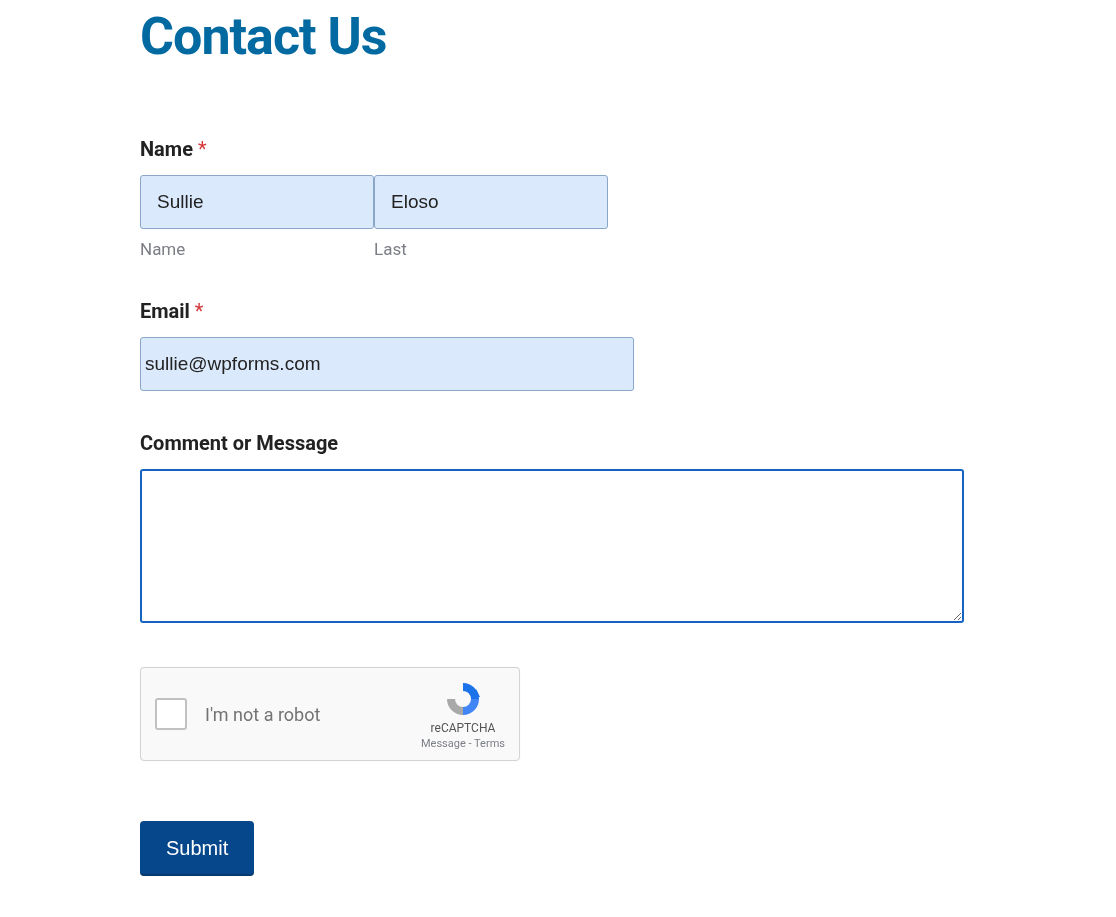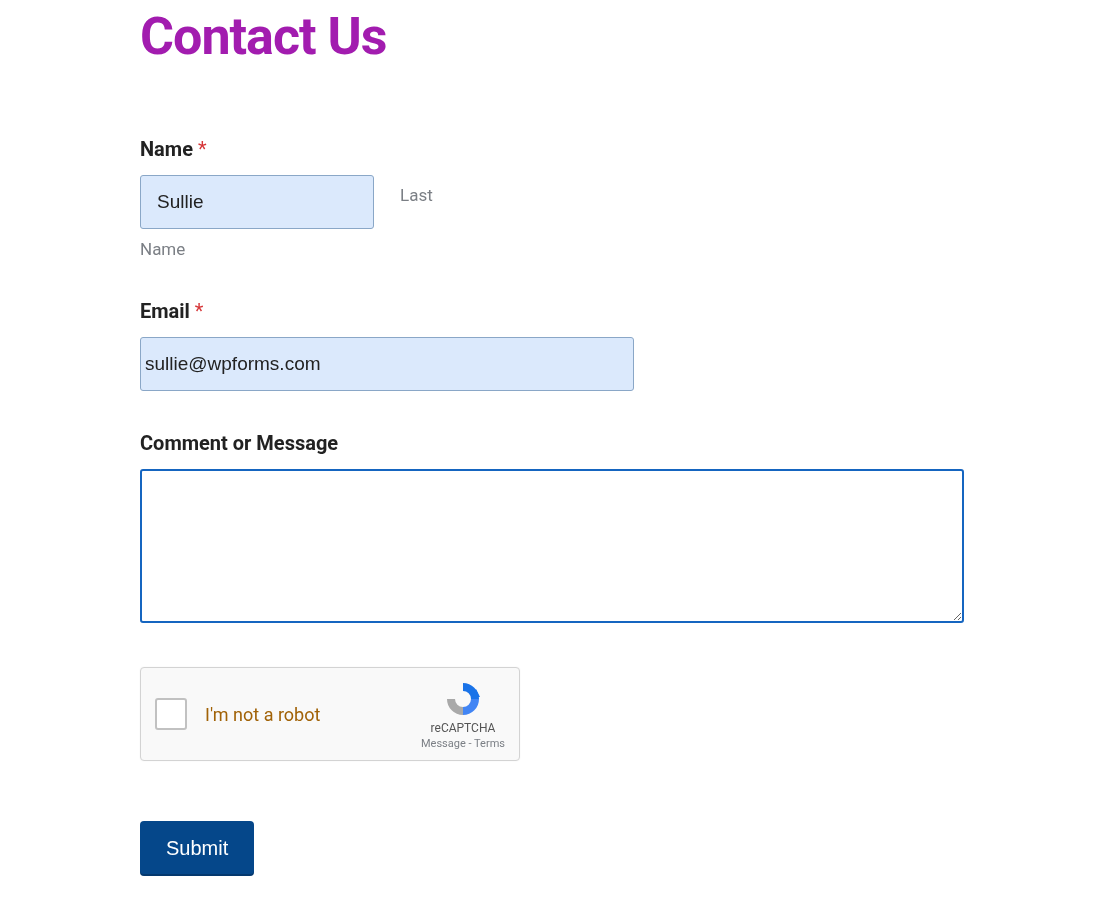--- a/index.html
+++ b/index.html
@@ -10,32 +10,32 @@
       height: 917px;
       padding: 0 140px;
       color: #111;
     }
     .page-title {
       font-size: 52px;
       font-weight: 700;
       letter-spacing: -1px;
       margin-top: 6px;
       margin-bottom: 70px;
-      color: #a21caf;
+      color: #0369a1;
     }
     .form-group { margin-bottom: 40px; }
     .field-label {
       font-size: 20px;
       font-weight: 700;
       color: #222;
       margin-bottom: 14px;
       display: block;
     }
     .required-mark { color: #d63638; font-weight: 400; }
-    .name-row { display: flex; gap: 26px; }
+    .name-row { display: flex; }
     .name-col { display: flex; flex-direction: column; }
     .input-text {
       width: 234px;
       height: 54px;
       background: #dbe9fc;
       border: 1px solid #8aa7c7;
       border-radius: 3px;
       padding: 0 16px;
       font-size: 19px;
       color: #222;
@@ -85,21 +85,21 @@
       width: 32px;
       height: 32px;
       border: 2px solid #c1c1c1;
       border-radius: 3px;
       background: #fff;
       margin-right: 18px;
       cursor: pointer;
     }
     .recaptcha-label {
       font-size: 18px;
-      color: #a16207;
+      color: #737373;
       flex: 1;
     }
     .recaptcha-right {
       display: flex;
       flex-direction: column;
       align-items: center;
       text-align: left;
     }
     .recaptcha-brand {
       font-size: 12px;
@@ -136,20 +136,21 @@
     <label class="field-label">
       <span>Name</span>
       <span class="required-mark">*</span>
     </label>
     <div class="name-row">
       <div class="name-col">
         <input type="text" class="input-text" value="Sullie" style="">
         <span class="sublabel">Name</span>
       </div>
       <div class="name-col">
+        <input type="text" class="input-text" value="Eloso" style="">
         <span class="sublabel">Last</span>
       </div>
     </div>
   </div>
 
   <div class="form-group">
     <label class="field-label">
       <span>Email</span>
       <span class="required-mark">*</span>
     </label>

